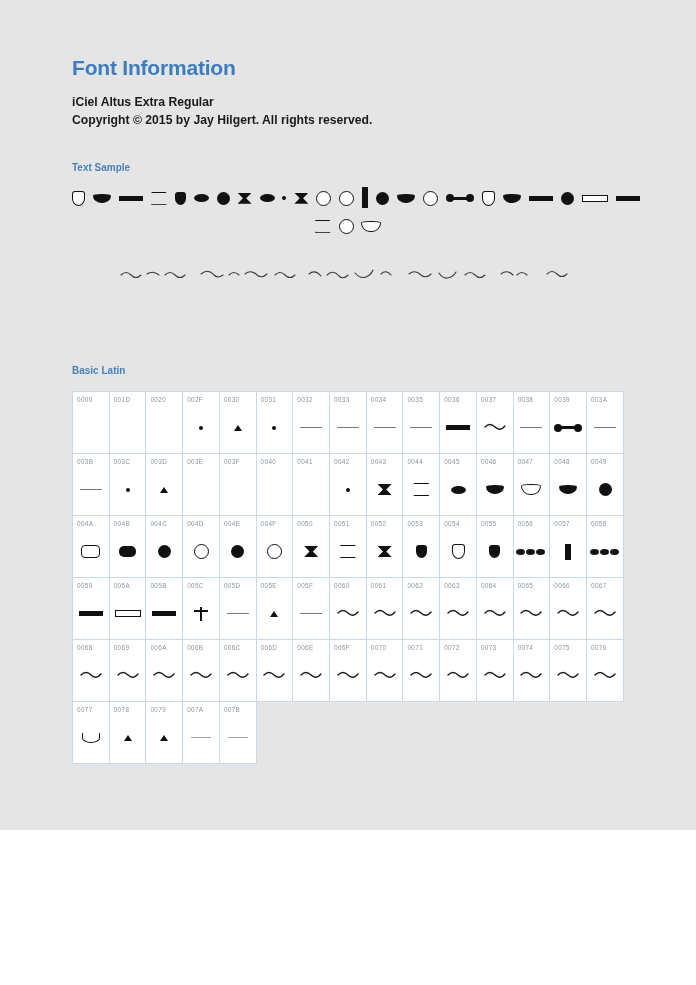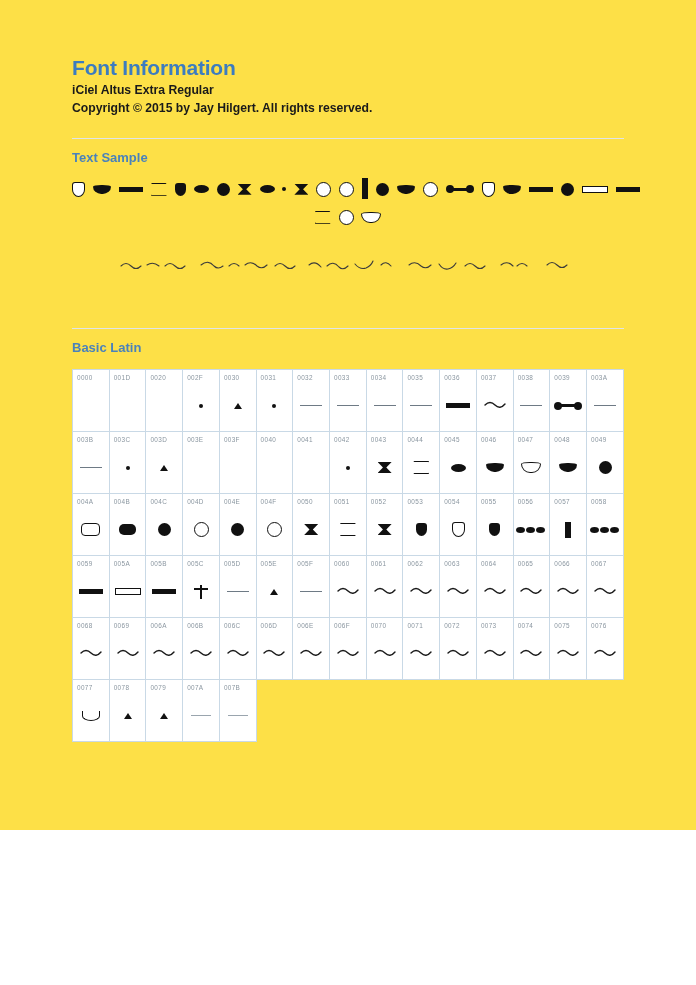--- a/index.html
+++ b/index.html
@@ -11,21 +11,21 @@
     height: 985px;
     background: #ffffff;
     font-family: "Liberation Sans", sans-serif;
     overflow: hidden;
     position: relative;
   }
   .page {
     position: relative;
     width: 696px;
     height: 830px;
-    background: #fde047;
+    background: #e5e5e5;
   }
   .content {
     position: absolute;
     left: 72px;
     top: 0;
     width: 552px;
   }
 
   
   .doc-title {
@@ -43,42 +43,42 @@
     list-style: none;
   }
   .meta-line {
     font-size: 12.2px;
     font-weight: bold;
     color: #1a1a1a;
     line-height: 18.6px;
     white-space: nowrap;
   }
   .meta-line:first-child {
-    margin-top: 1px;
+    margin-top: 13px;
   }
 
   
   .rule {
     height: 1px;
     background: #dfe4e8;
     margin: 0;
     width: 552px;
   }
   .section-head {
-    font-size: 13px;
+    font-size: 10px;
     font-weight: bold;
     color: #4a82bb;
     line-height: 1;
   }
 
   
   .sec-textsample-rule { margin-top: 20px; }
   .sec-textsample-head { margin-top: 12px; }
   .sec-basiclatin-rule { margin-top: 30px; }
-  .sec-basiclatin-head { margin-top: 12px; }
+  .sec-basiclatin-head { margin-top: 28px; }
 
   
   .sample-area {
     position: relative;
     margin-top: 14px;
     height: 120px;
     width: 552px;
   }
   .sample-row {
     position: absolute;

